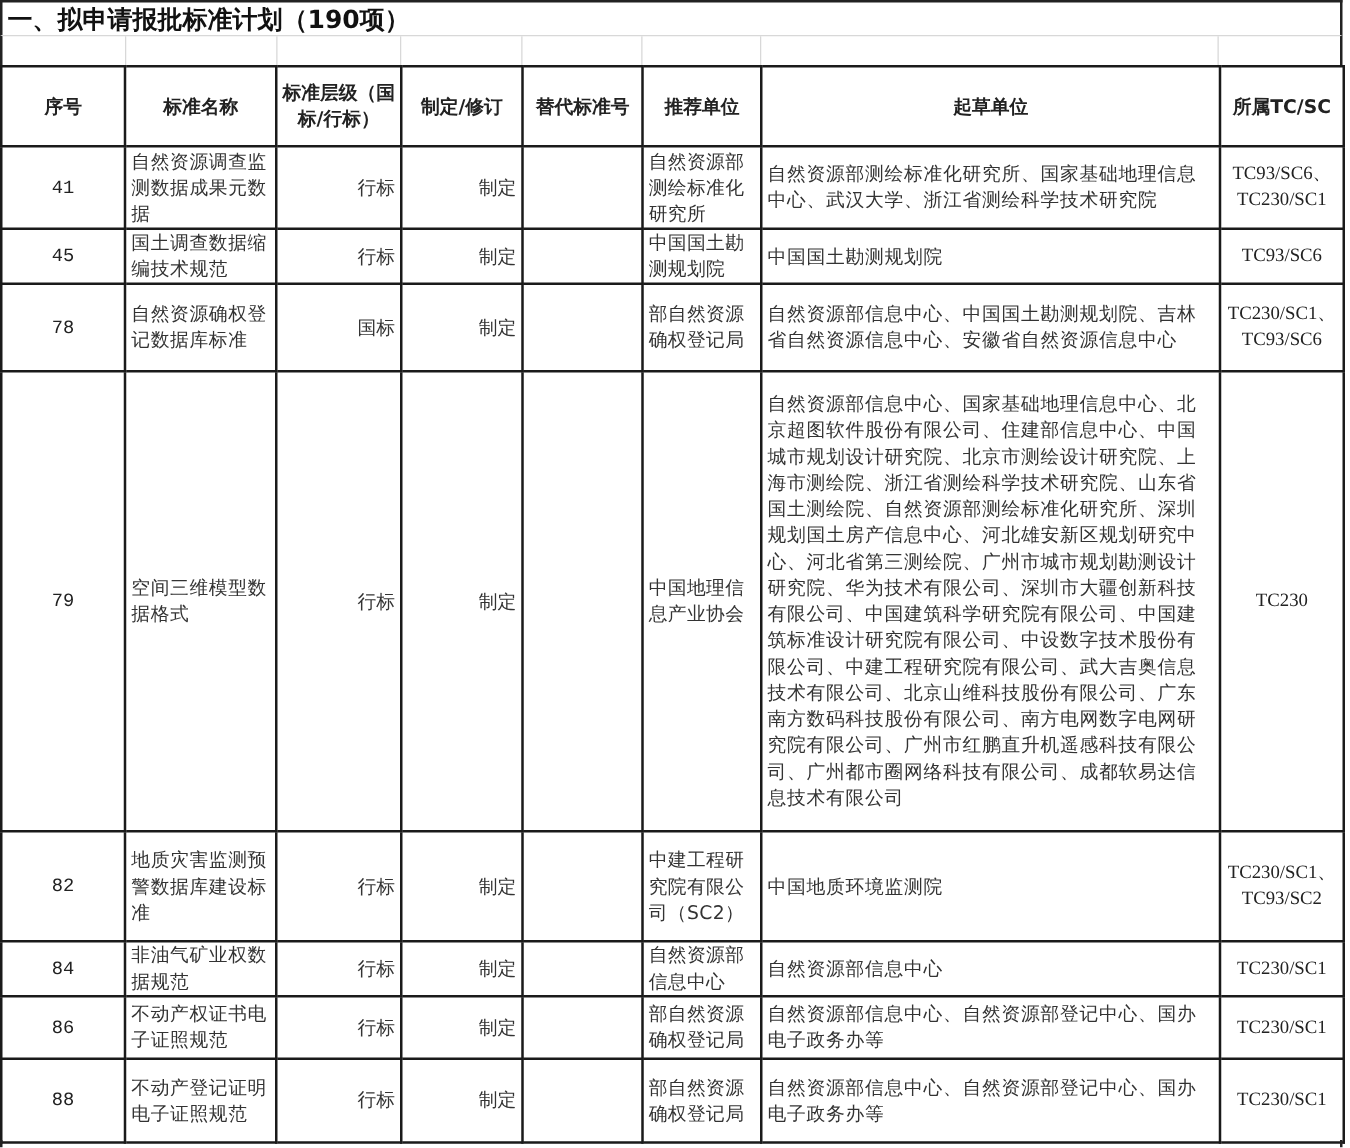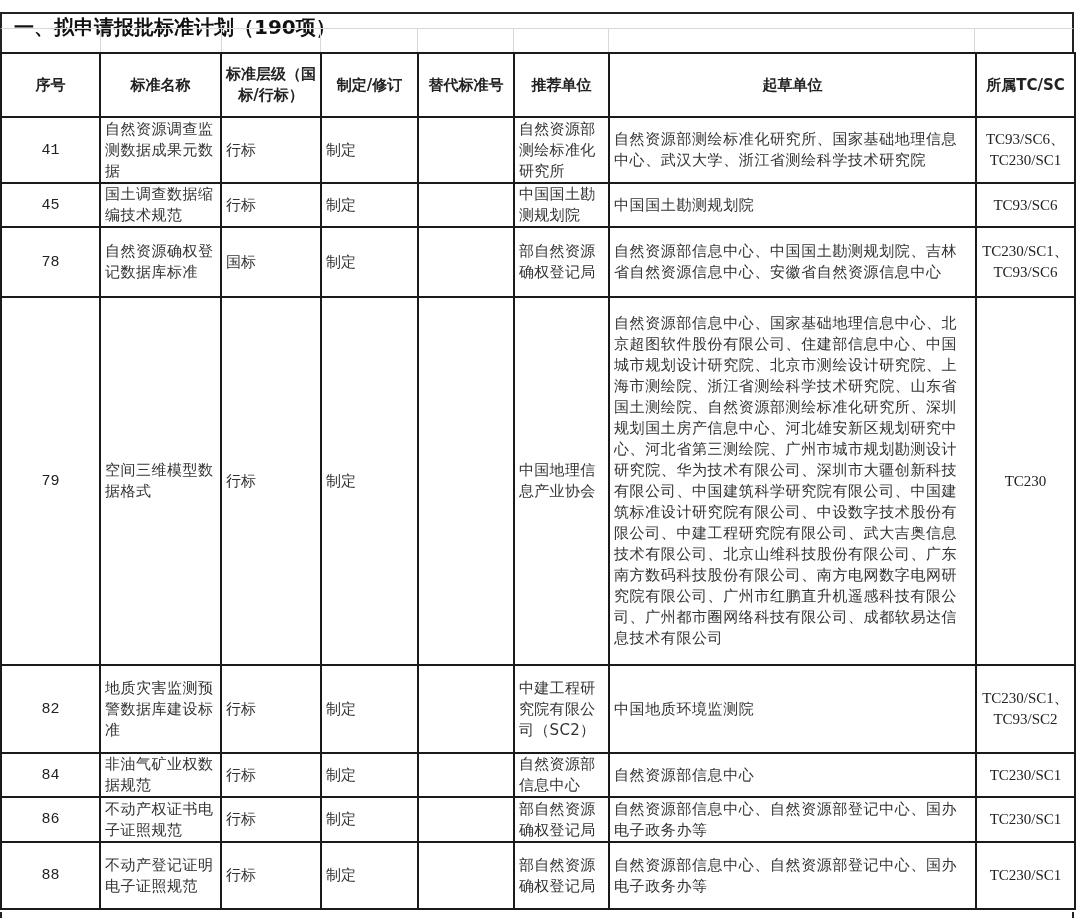--- a/index.html
+++ b/index.html
@@ -3,25 +3,25 @@
 <meta charset="utf-8">
 <style>
   html, body { margin: 0; padding: 0; background: #ffffff; }
   body {
     width: 1080px; height: 918px; overflow: hidden; position: relative;
     font-family: "DejaVu Serif", "Liberation Serif", serif;
     color: #1a1a1a;
   }
   .sheet { position: absolute; left: 0; top: 0; width: 1080px; height: 918px; }
   .title-bar {
-    position: absolute; left: 0; top: 12px; width: 1074px; height: 28px;
+    position: absolute; left: 0; top: 0; width: 1074px; height: 28px;
     border-left: 2px solid #222; border-top: 2px solid #222; border-right: 2px solid #222;
     box-sizing: border-box;
     font-family: "DejaVu Sans", "Liberation Sans", sans-serif;
-    font-size: 20px; font-weight: bold; line-height: 26px; padding-left: 12px;
+    font-size: 20px; font-weight: bold; line-height: 26px; padding-left: 4px;
     color: #111; white-space: nowrap;
   }
   .blank-row {
     position: absolute; left: 0; top: 28px; width: 1074px; height: 24px;
     border-left: 2px solid #222; border-right: 2px solid #222; border-top: 1px solid #d8d8d8;
     box-sizing: border-box; display: flex;
   }
   .blank-row .bc { height: 100%; border-right: 1px solid #d8d8d8; box-sizing: border-box; }
   table.grid {
     position: absolute; left: 0; top: 52px;
@@ -36,21 +36,21 @@
     font-size: 15px; line-height: 21px;
     overflow: hidden;
   }
   table.grid th {
     font-family: "DejaVu Sans", "Liberation Sans", sans-serif;
     font-weight: bold; font-size: 15px; color: #222; text-align: center;
   }
   th.th-left { text-align: left; }
   .cjk { font-family: "DejaVu Sans", "Liberation Sans", sans-serif; color: #333; }
   .num { font-family: Liberation Mono, monospace; font-size: 16px; text-align: center; color: #222; }
-  .center { text-align: left; border-radius: 28px; }
+  .center { text-align: right; border-radius: 28px; }
   .tc { font-family: "Liberation Serif", "DejaVu Serif", serif; font-size: 15px; text-align: center; color: #222; line-height: 22px; }
   .drafting { letter-spacing: 0.6px; line-height: 21.5px; }
   .name { letter-spacing: 0.5px; margin-left: 32px; }
   .rec { letter-spacing: 0.3px; }
   .footer-line {
     position: absolute; left: 0; top: 912px; width: 1074px; height: 6px;
     border-left: 2px solid #222; border-right: 2px solid #222; box-sizing: border-box;
   }
 </style>
 </head>
@@ -148,21 +148,21 @@
       <tr style="height:44px">
         <td class="num">84</td>
         <td class="cjk name">非油气矿业权数据规范</td>
         <td class="cjk center">行标</td>
         <td class="cjk center">制定</td>
         <td class="cjk"></td>
         <td class="cjk rec">自然资源部信息中心</td>
         <td class="cjk drafting">自然资源部信息中心</td>
         <td class="tc">TC230/SC1</td>
       </tr>
-      <tr style="height:45px">
+      <tr style="height:50px">
         <td class="num">86</td>
         <td class="cjk name">不动产权证书电子证照规范</td>
         <td class="cjk center">行标</td>
         <td class="cjk center">制定</td>
         <td class="cjk"></td>
         <td class="cjk rec">部自然资源确权登记局</td>
         <td class="cjk drafting">自然资源部信息中心、自然资源部登记中心、国办电子政务办等</td>
         <td class="tc">TC230/SC1</td>
       </tr>
       <tr style="height:67px">

